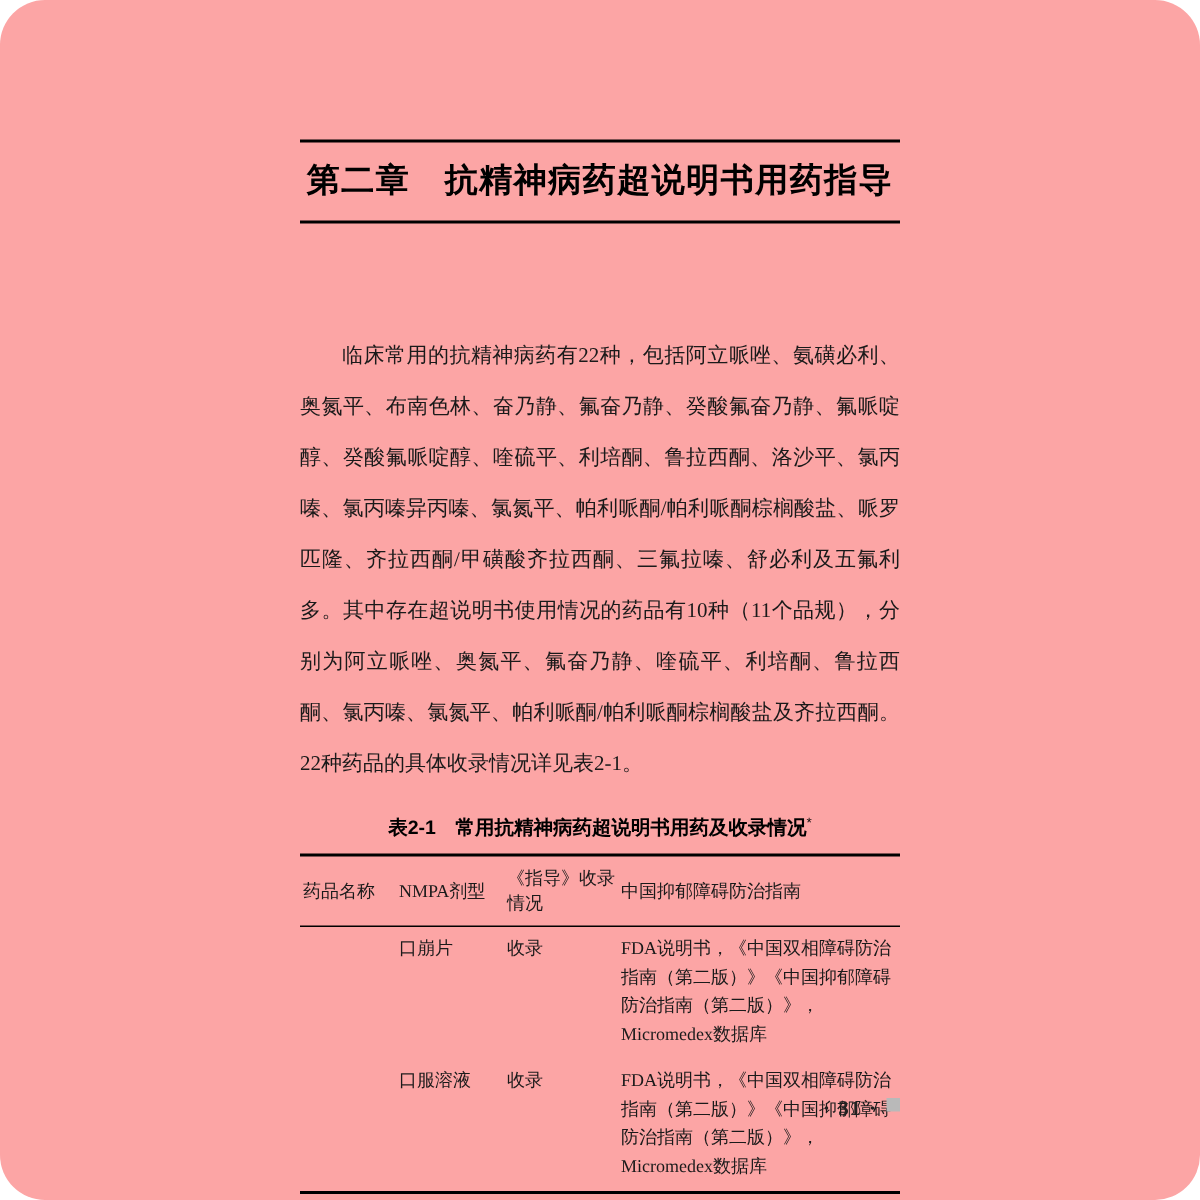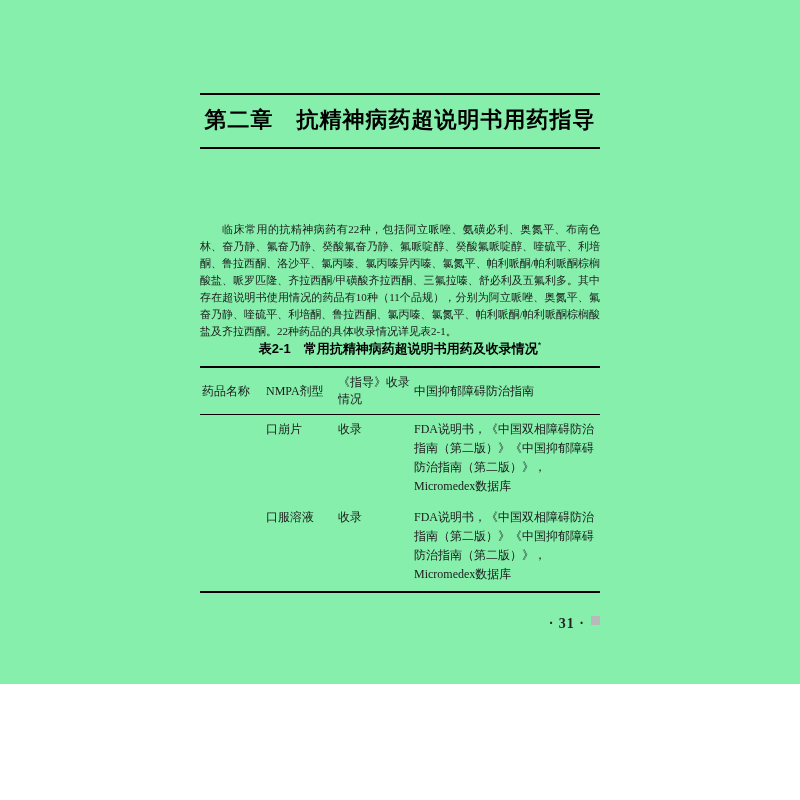--- a/index.html
+++ b/index.html
@@ -3,25 +3,26 @@
 <meta charset="utf-8">
 <style>
   html, body {
     margin: 0;
     padding: 0;
     background: #ffffff;
   }
   .page {
     position: relative;
     width: 800px;
-    height: 684px;
-    background: #86efac;
+    height: 800px;
+    background: #fca5a5;
     overflow: hidden;
     font-family: "Liberation Serif", serif;
     color: #111111;
+    border-radius: 30px;
   }
   .content {
     width: 400px;
     margin: 0 auto;
     padding-top: 93px;
   }
   .chapter-title-block {
     border-top: 2px solid #000000;
     border-bottom: 2px solid #000000;
     text-align: center;
@@ -29,23 +30,23 @@
   }
   .chapter-title {
     margin: 0;
     font-family: "Liberation Sans", sans-serif;
     font-weight: bold;
     font-size: 22px;
     letter-spacing: 1px;
     color: #000000;
   }
   .body-text {
-    margin: 72px 0 0 0;
-    font-size: 11px;
-    line-height: 17px;
+    margin: 72px 0 16px 0;
+    font-size: 14px;
+    line-height: 34px;
     text-align: justify;
     text-indent: 2em;
     color: #1a1a1a;
   }
   .table-caption {
     text-align: center;
     font-family: "Liberation Sans", sans-serif;
     font-weight: bold;
     font-size: 13px;
     color: #000000;

